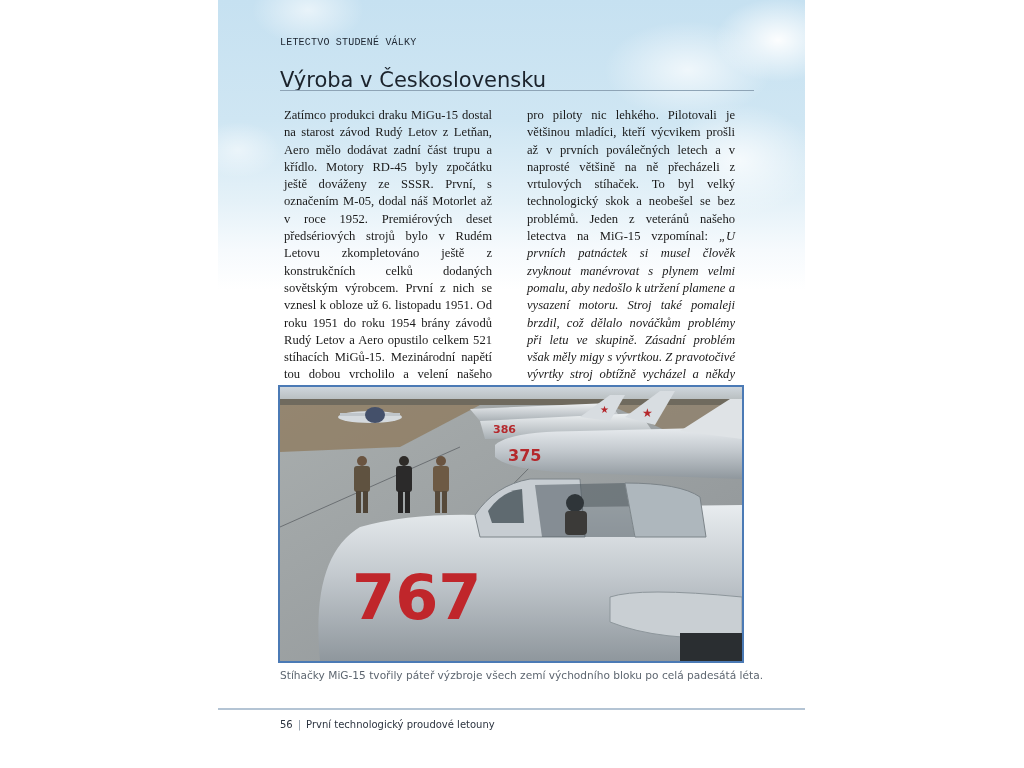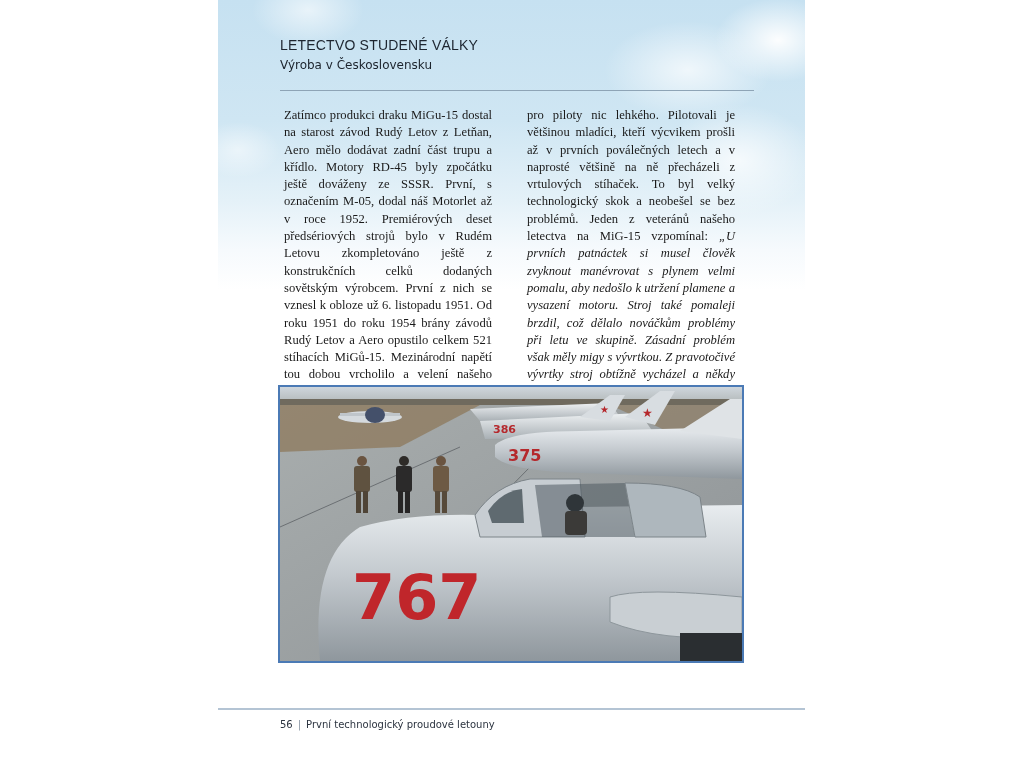--- a/index.html
+++ b/index.html
@@ -28,30 +28,30 @@
       radial-gradient(ellipse 90px 60px at 560px 40px, rgba(255,255,255,0.95), rgba(255,255,255,0) 70%),
       radial-gradient(ellipse 120px 70px at 470px 70px, rgba(255,255,255,0.7), rgba(255,255,255,0) 70%),
       radial-gradient(ellipse 110px 80px at 520px 160px, rgba(255,255,255,0.75), rgba(255,255,255,0) 70%),
       radial-gradient(ellipse 80px 50px at 90px 10px, rgba(255,255,255,0.6), rgba(255,255,255,0) 70%),
       radial-gradient(ellipse 60px 40px at 20px 150px, rgba(255,255,255,0.5), rgba(255,255,255,0) 70%),
       linear-gradient(to bottom, #c6e1f1 0px, #cfe6f3 120px, #e4f1f8 200px, #f6fafd 250px, #ffffff 290px);
   }
   .running-head {
     position: absolute;
     left: 62px; top: 37px;
-    font-family: Liberation Sans, sans-serif;
-    font-size: 14px;
+    font-family: Liberation Mono, monospace;
+    font-size: 10px;
     letter-spacing: 0.2px;
     color: #1d2530;
   }
   .section-title {
     position: absolute;
-    left: 62px; top: 58px;
+    left: 62px; top: 68px;
     font-family: "DejaVu Sans", sans-serif;
-    font-size: 12px;
+    font-size: 21px;
     color: #1b232c;
   }
   .title-rule {
     position: absolute;
     left: 62px; top: 90px;
     width: 474px;
     height: 1px;
     background: #8ea4b6;
   }
   .col {
@@ -206,18 +206,19 @@
         <path d="M345,96 Q400,96 420,110 L426,150 L355,150 Z" fill="#aeb7bd" stroke="#7c8489" stroke-width="1"></path>
         <circle cx="295" cy="116" r="9" fill="#2f3539"></circle>
         <rect x="285" y="124" width="22" height="24" rx="4" fill="#3b3a38"></rect>
         <path d="M330,210 Q360,200 462,210 L462,250 Q380,255 330,235 Z" fill="#c9cfd3" stroke="#8d969b" stroke-width="1"></path>
         <rect x="400" y="246" width="62" height="28" fill="#2a2e31"></rect>
         <text x="72" y="232" fill="#c0262b" font-family="DejaVu Sans, sans-serif" font-size="62" font-weight="bold">767</text>
       </g>
     </svg>
   </div>
 
+  <div class="caption">Stíhačky MiG-15 tvořily páteř výzbroje všech zemí východního bloku po celá padesátá léta.</div>
 
   <div class="footer-rule"></div>
   <div class="footer">
     <span class="pnum">56</span><span class="sep">|</span><span>První technologický proudové letouny</span>
   </div>
 </div>
 
 </body></html>

